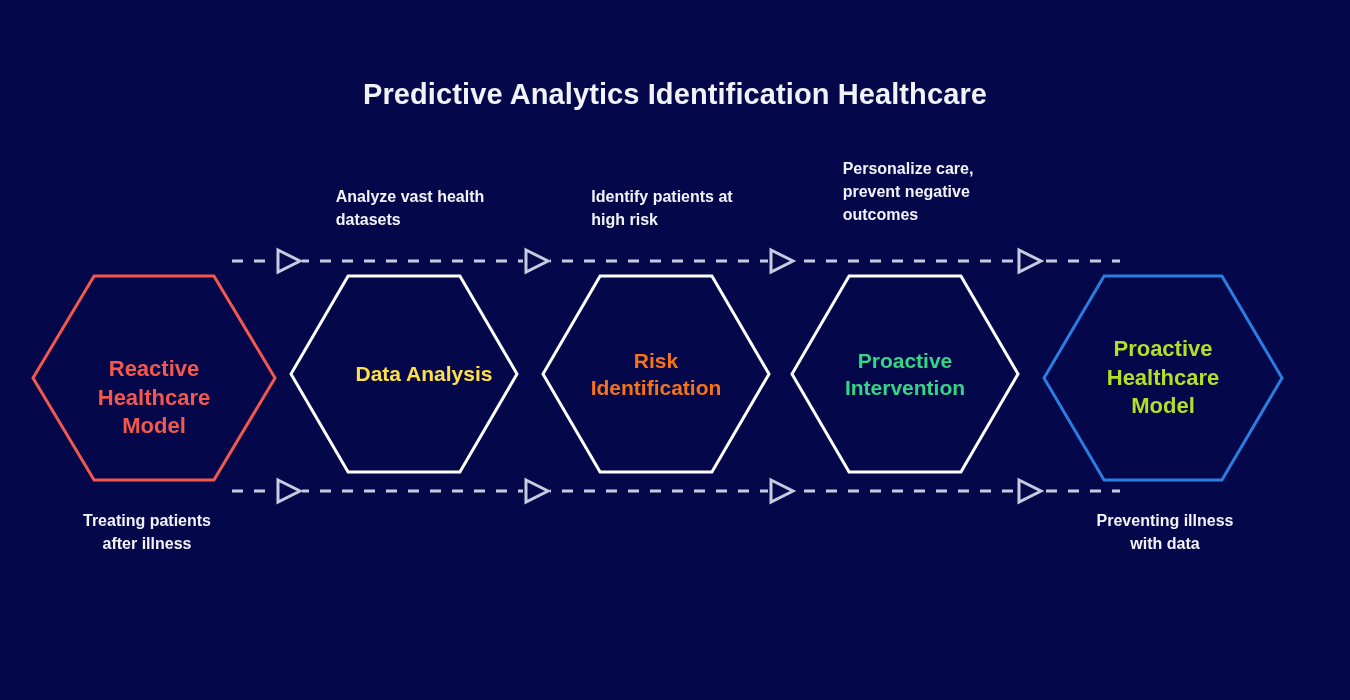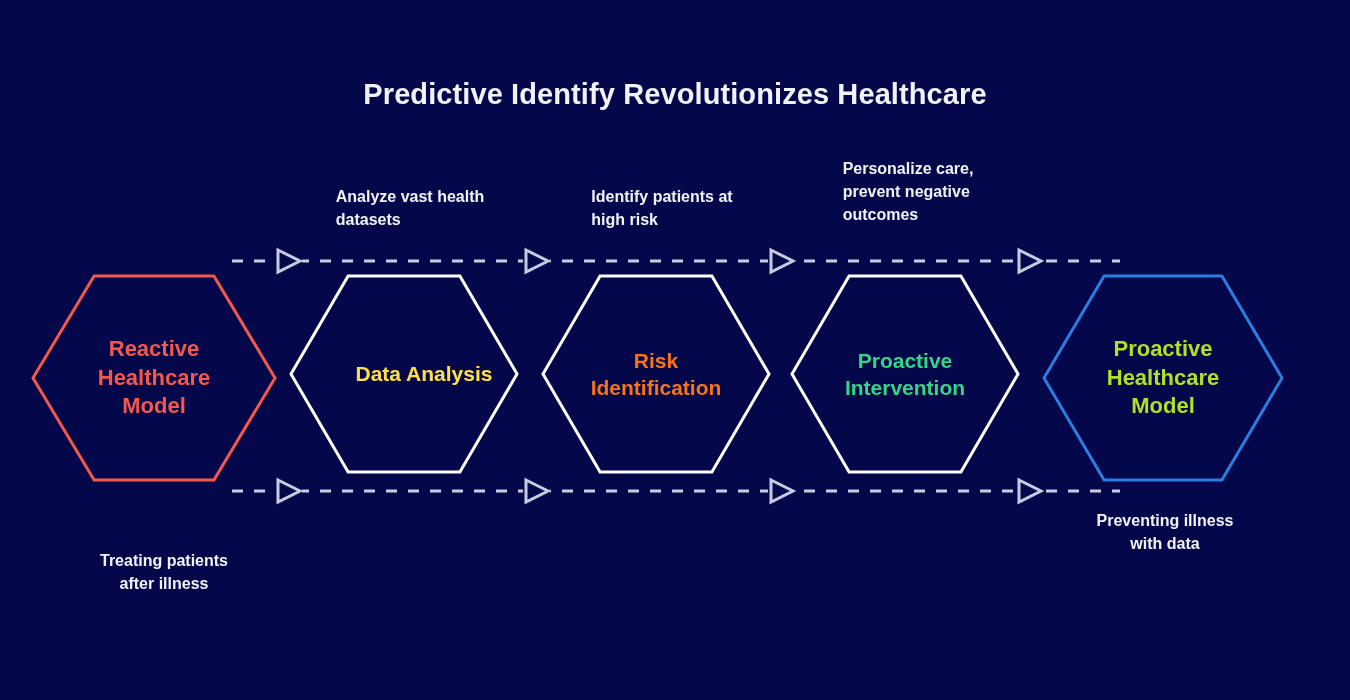--- a/index.html
+++ b/index.html
@@ -103,24 +103,24 @@
         <rect x="1016" y="478" width="27" height="26" fill="#04084a"></rect>
         <path d="M 1019 480 L 1041 491 L 1019 502 Z" fill="none" stroke="#c7cbe0" stroke-width="3" stroke-linejoin="miter"></path>
       </g>
       <polygon points="33.0,378.0 94.1,276.0 213.9,276.0 275.0,378.0 213.9,480.0 94.1,480.0" fill="none" stroke="#f4584c" stroke-width="3" stroke-linejoin="miter"></polygon>
       <polygon points="291.0,374.0 348.1,276.0 459.9,276.0 517.0,374.0 459.9,472.0 348.1,472.0" fill="none" stroke="#ffffff" stroke-width="3" stroke-linejoin="miter"></polygon>
       <polygon points="543.0,374.0 600.1,276.0 711.9,276.0 769.0,374.0 711.9,472.0 600.1,472.0" fill="none" stroke="#ffffff" stroke-width="3" stroke-linejoin="miter"></polygon>
       <polygon points="792.0,374.0 849.1,276.0 960.9,276.0 1018.0,374.0 960.9,472.0 849.1,472.0" fill="none" stroke="#ffffff" stroke-width="3" stroke-linejoin="miter"></polygon>
       <polygon points="1044.0,378.0 1104.1,276.0 1221.9,276.0 1282.0,378.0 1221.9,480.0 1104.1,480.0" fill="none" stroke="#2a7de1" stroke-width="3" stroke-linejoin="miter"></polygon>
     </svg>
 
-  <div class="chart-title">Predictive Identify Revolutionizes Healthcare</div>
+  <div class="chart-title">Predictive Analytics Identification Healthcare</div>
 
   <div id="hex-label-layer">
-      <div class="hex-label end-node" style="left: 154px; top: 378px; color: rgb(244, 88, 76);">Reactive
+      <div class="hex-label end-node" style="left: 154px; top: 398px; color: rgb(244, 88, 76);">Reactive
 Healthcare
 Model</div>
       <div class="hex-label mid-node" style="left: 404px; top: 374px; color: #fde047; margin-left: 20px;">Data Analysis</div>
       <div class="hex-label mid-node" style="left: 656px; top: 374px; color: #f97316;">Risk
 Identification</div>
       <div class="hex-label mid-node" style="left: 905px; top: 374px; color: rgb(51, 214, 132);">Proactive
 Intervention</div>
       <div class="hex-label end-node" style="left: 1163px; top: 378px; color: rgb(178, 224, 34);">Proactive
 Healthcare
 Model</div>
@@ -128,19 +128,19 @@
   <div id="step-caption-layer">
       <div class="step-caption" style="left: 410px; top: 185px;">Analyze vast health
 datasets</div>
       <div class="step-caption" style="left: 662px; top: 185px;">Identify patients at
 high risk</div>
       <div class="step-caption" style="left: 908px; top: 157px;">Personalize care,
 prevent negative
 outcomes</div>
     </div>
   <div id="outcome-caption-layer">
-      <div class="outcome-caption" style="left: 164px; top: 509px; margin-top: 40px;">Treating patients
+      <div class="outcome-caption" style="left: 147px; top: 509px;">Treating patients
 after illness</div>
       <div class="outcome-caption" style="left: 1165px; top: 509px;">Preventing illness
 with data</div>
     </div>
 
 </div>
 
 </body></html>

